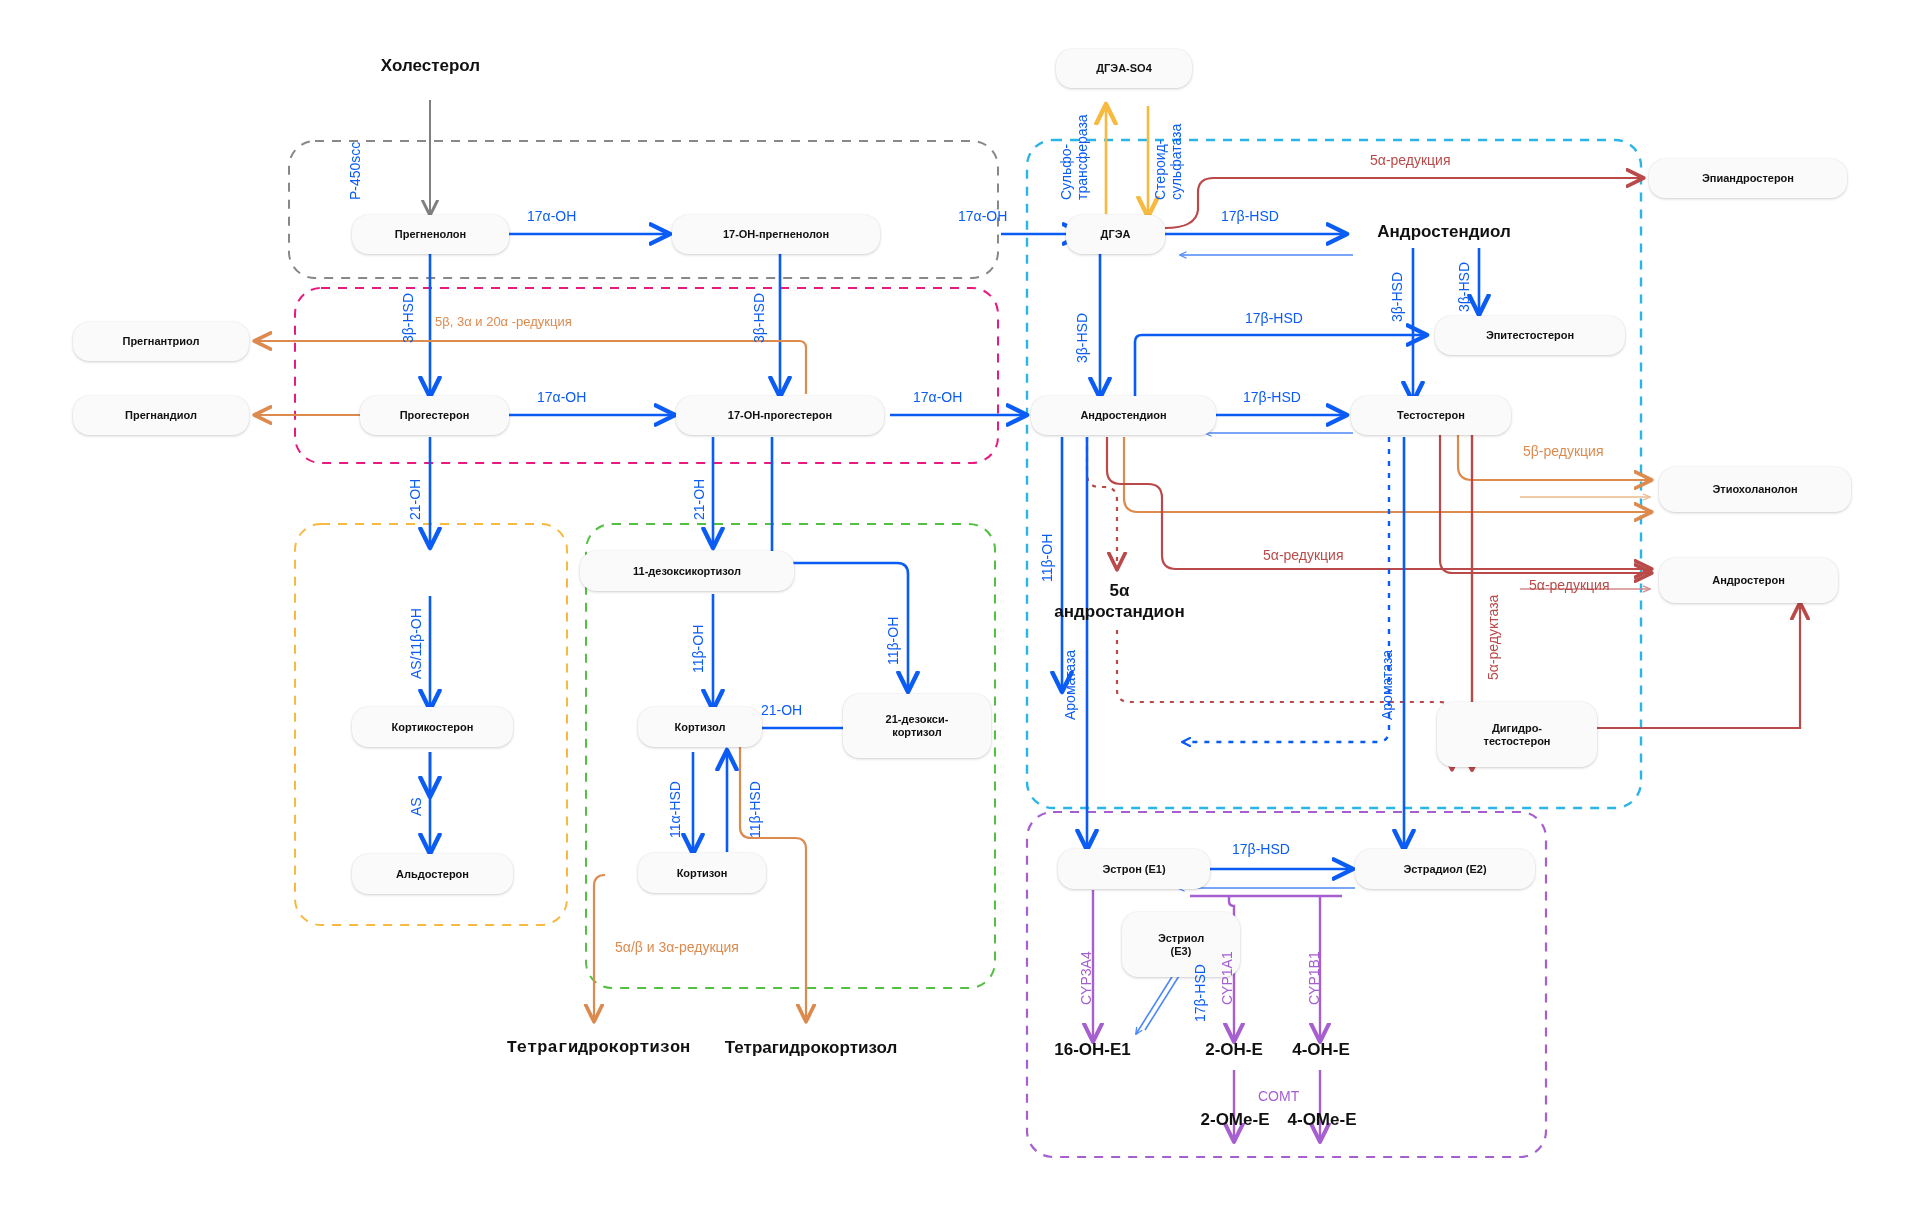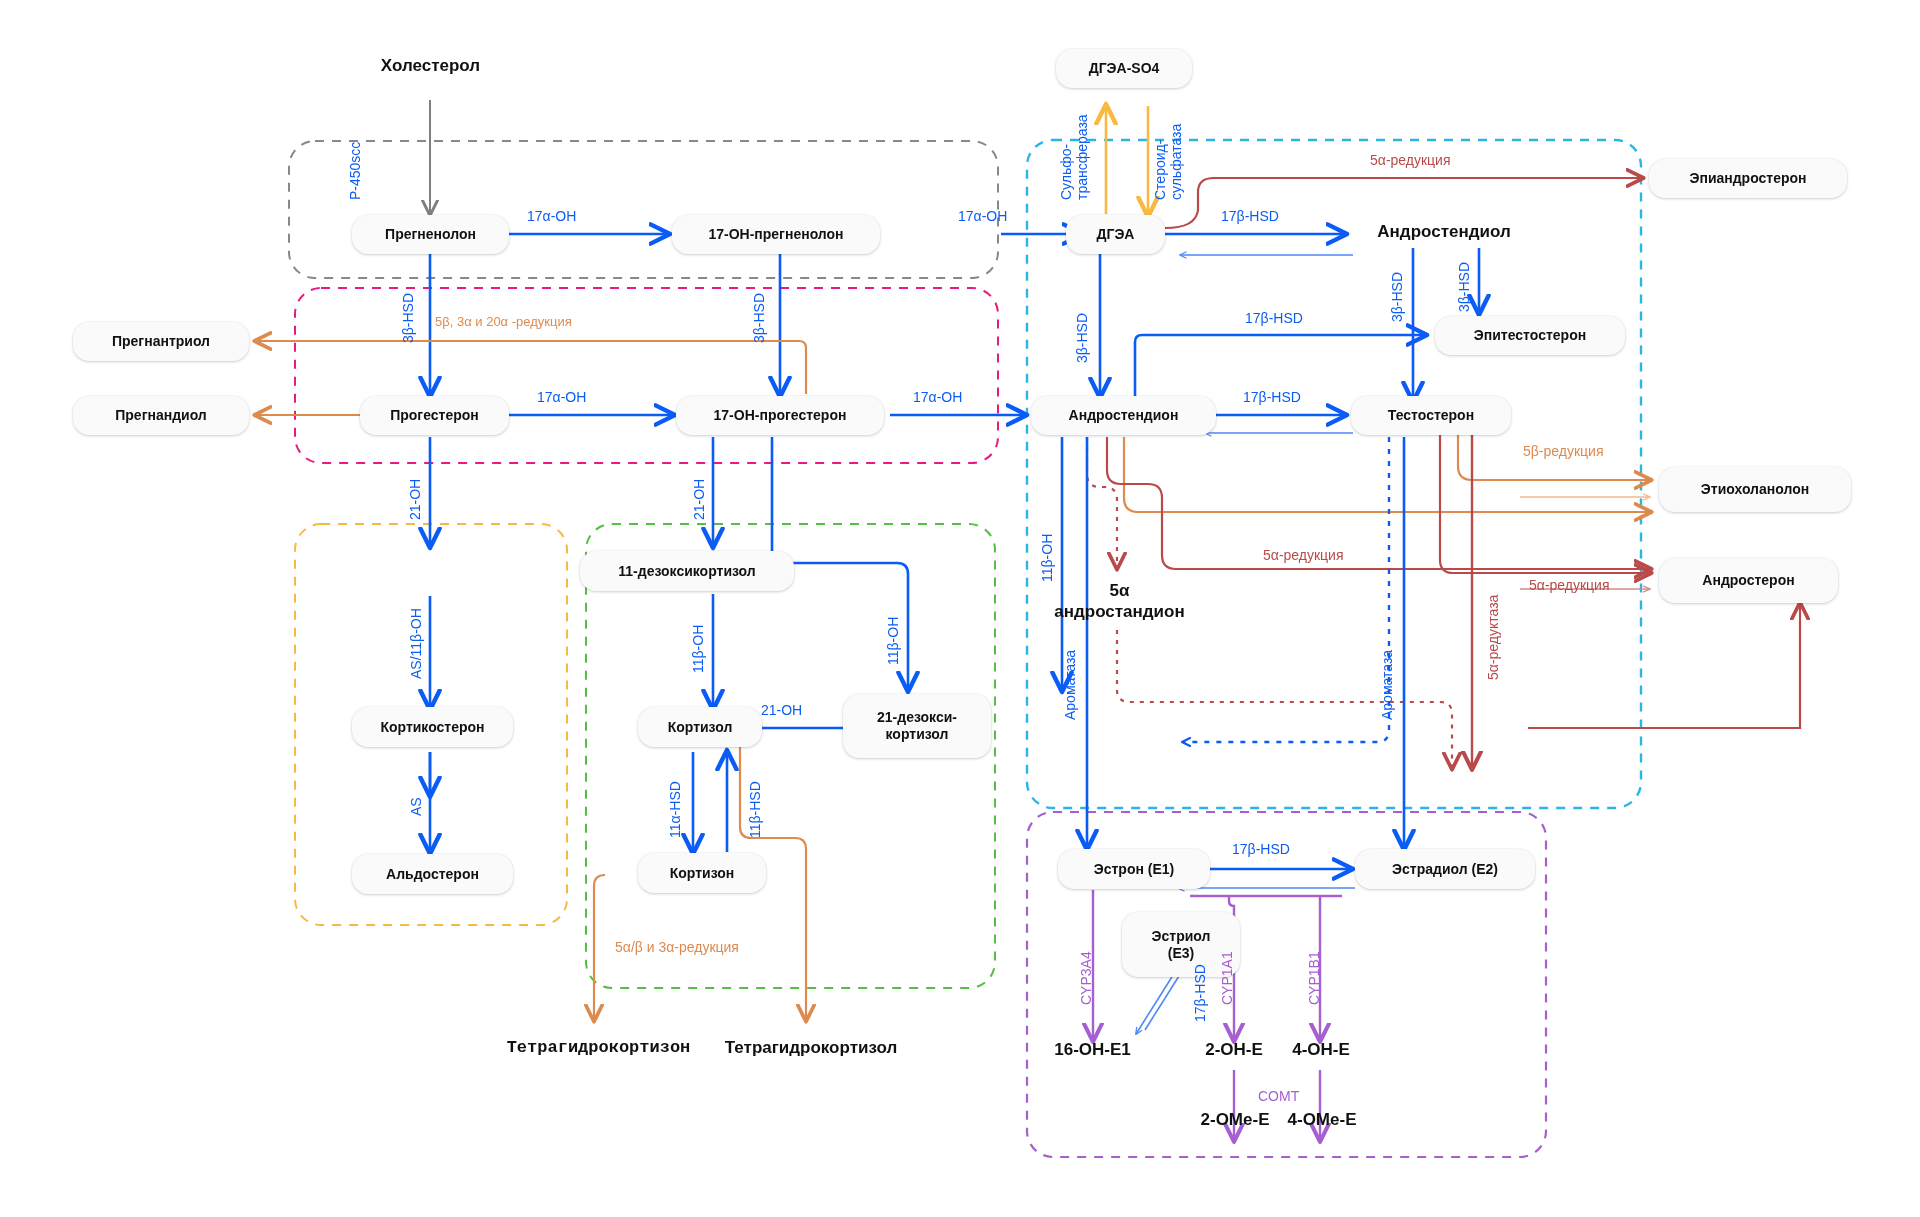--- a/index.html
+++ b/index.html
@@ -27,21 +27,21 @@
   }
   
   .node {
     position: absolute;
     box-sizing: border-box;
     background: #fafafa;
     border-radius: 16px;
     box-shadow: 0 1px 3px rgba(0,0,0,0.18), 0 0 0 0.5px rgba(0,0,0,0.04);
     color: #111111;
     font-weight: bold;
-    font-size: 14px;
+    font-size: 11px;
     line-height: 1.18;
     display: flex;
     align-items: center;
     justify-content: center;
     text-align: center;
     padding: 6px 14px;
     white-space: nowrap;
   }
   .node.two-line { white-space: normal; }
   .plain {
@@ -262,20 +262,21 @@
   <div class="node two-line" style="left:843px; top:694px; width:148px; height:64px;">21-дезокси-<br>кортизол</div>
 
   <div class="node" style="left:352px; top:707px; width:161px; height:40px;">Кортикостерон</div>
 
   <div class="node" style="left:638px; top:707px; width:124px; height:40px;">Кортизол</div>
 
   <div class="node" style="left:638px; top:853px; width:128px; height:40px;">Кортизон</div>
 
   <div class="node" style="left:352px; top:854px; width:161px; height:40px;">Альдостерон</div>
 
+  <div class="node two-line" style="left:1437px; top:702px; width:160px; height:65px;">Дигидро-<br>тестостерон</div>
 
   <div class="node" style="left:1058px; top:849px; width:152px; height:40px;">Эстрон (Е1)</div>
 
   <div class="node" style="left:1355px; top:849px; width:180px; height:40px;">Эстрадиол (Е2)</div>
 
   <div class="node two-line" style="left:1122px; top:912px; width:118px; height:65px;">Эстриол<br>(Е3)</div>
 
   <div class="elabel vert c-blue" style="left:348px; top:200px;">P-450scc</div>
 
   <div class="elabel c-blue" style="left:527px; top:209px;">17α-ОН</div>

